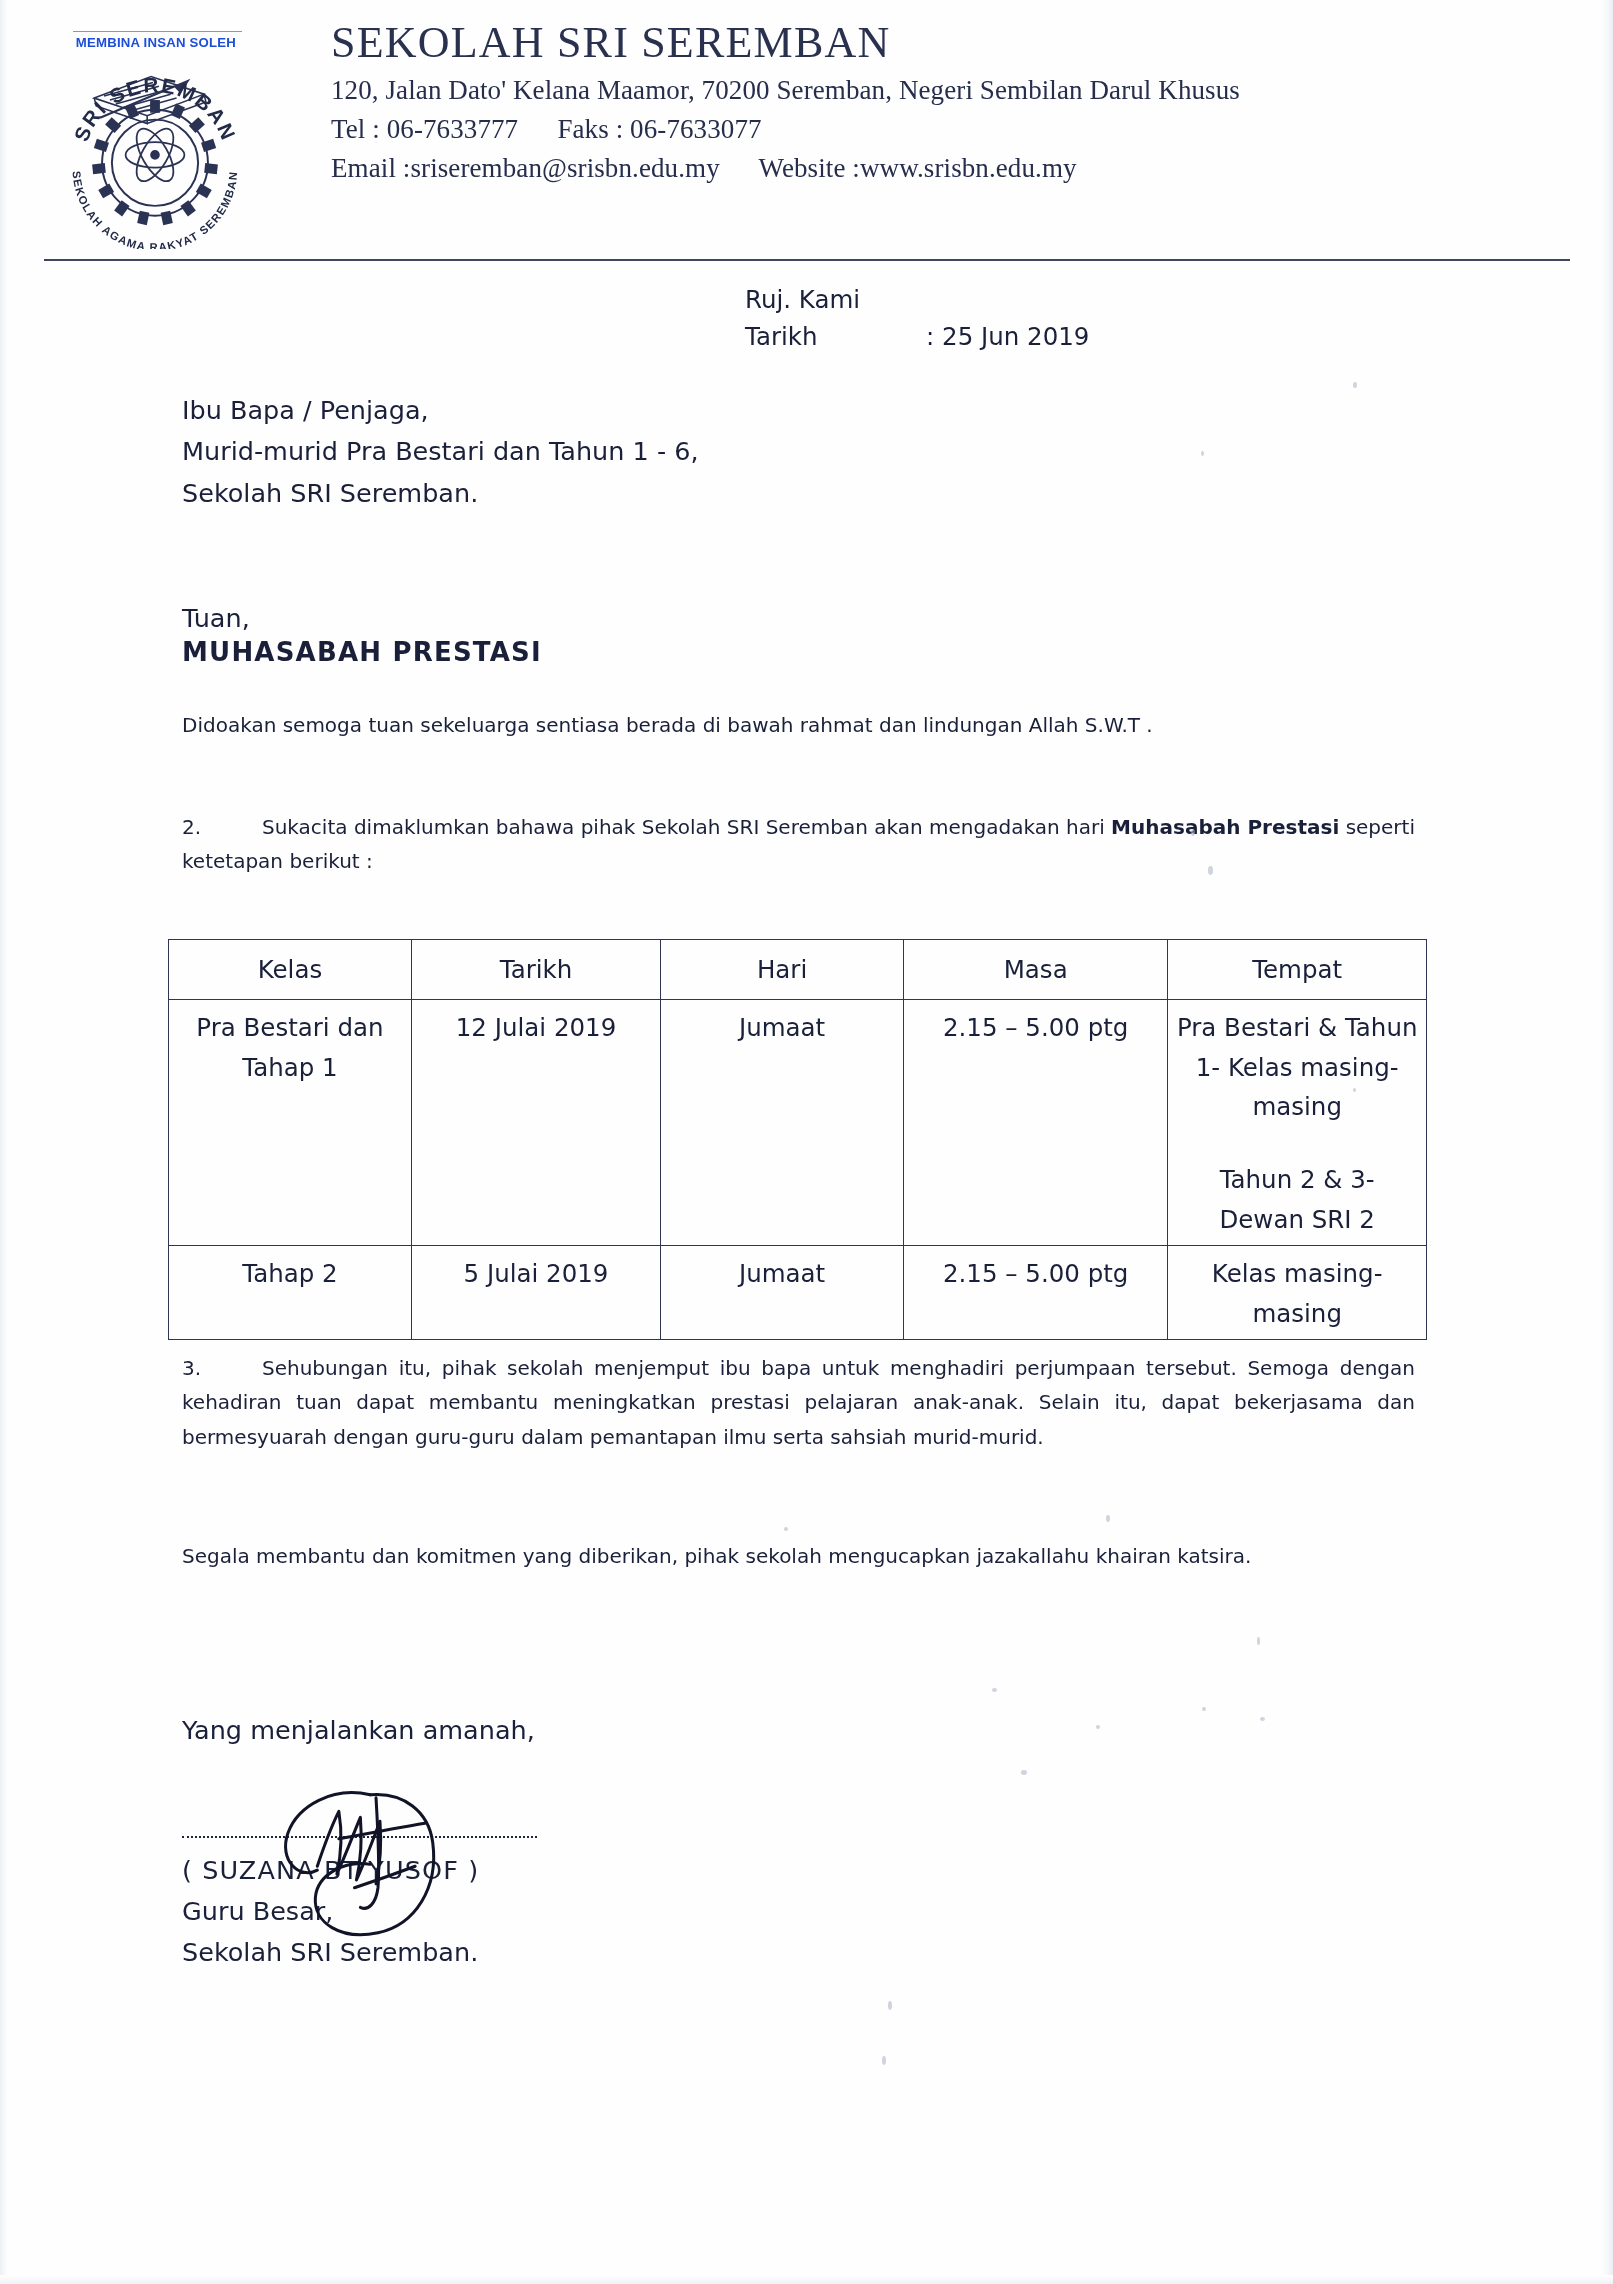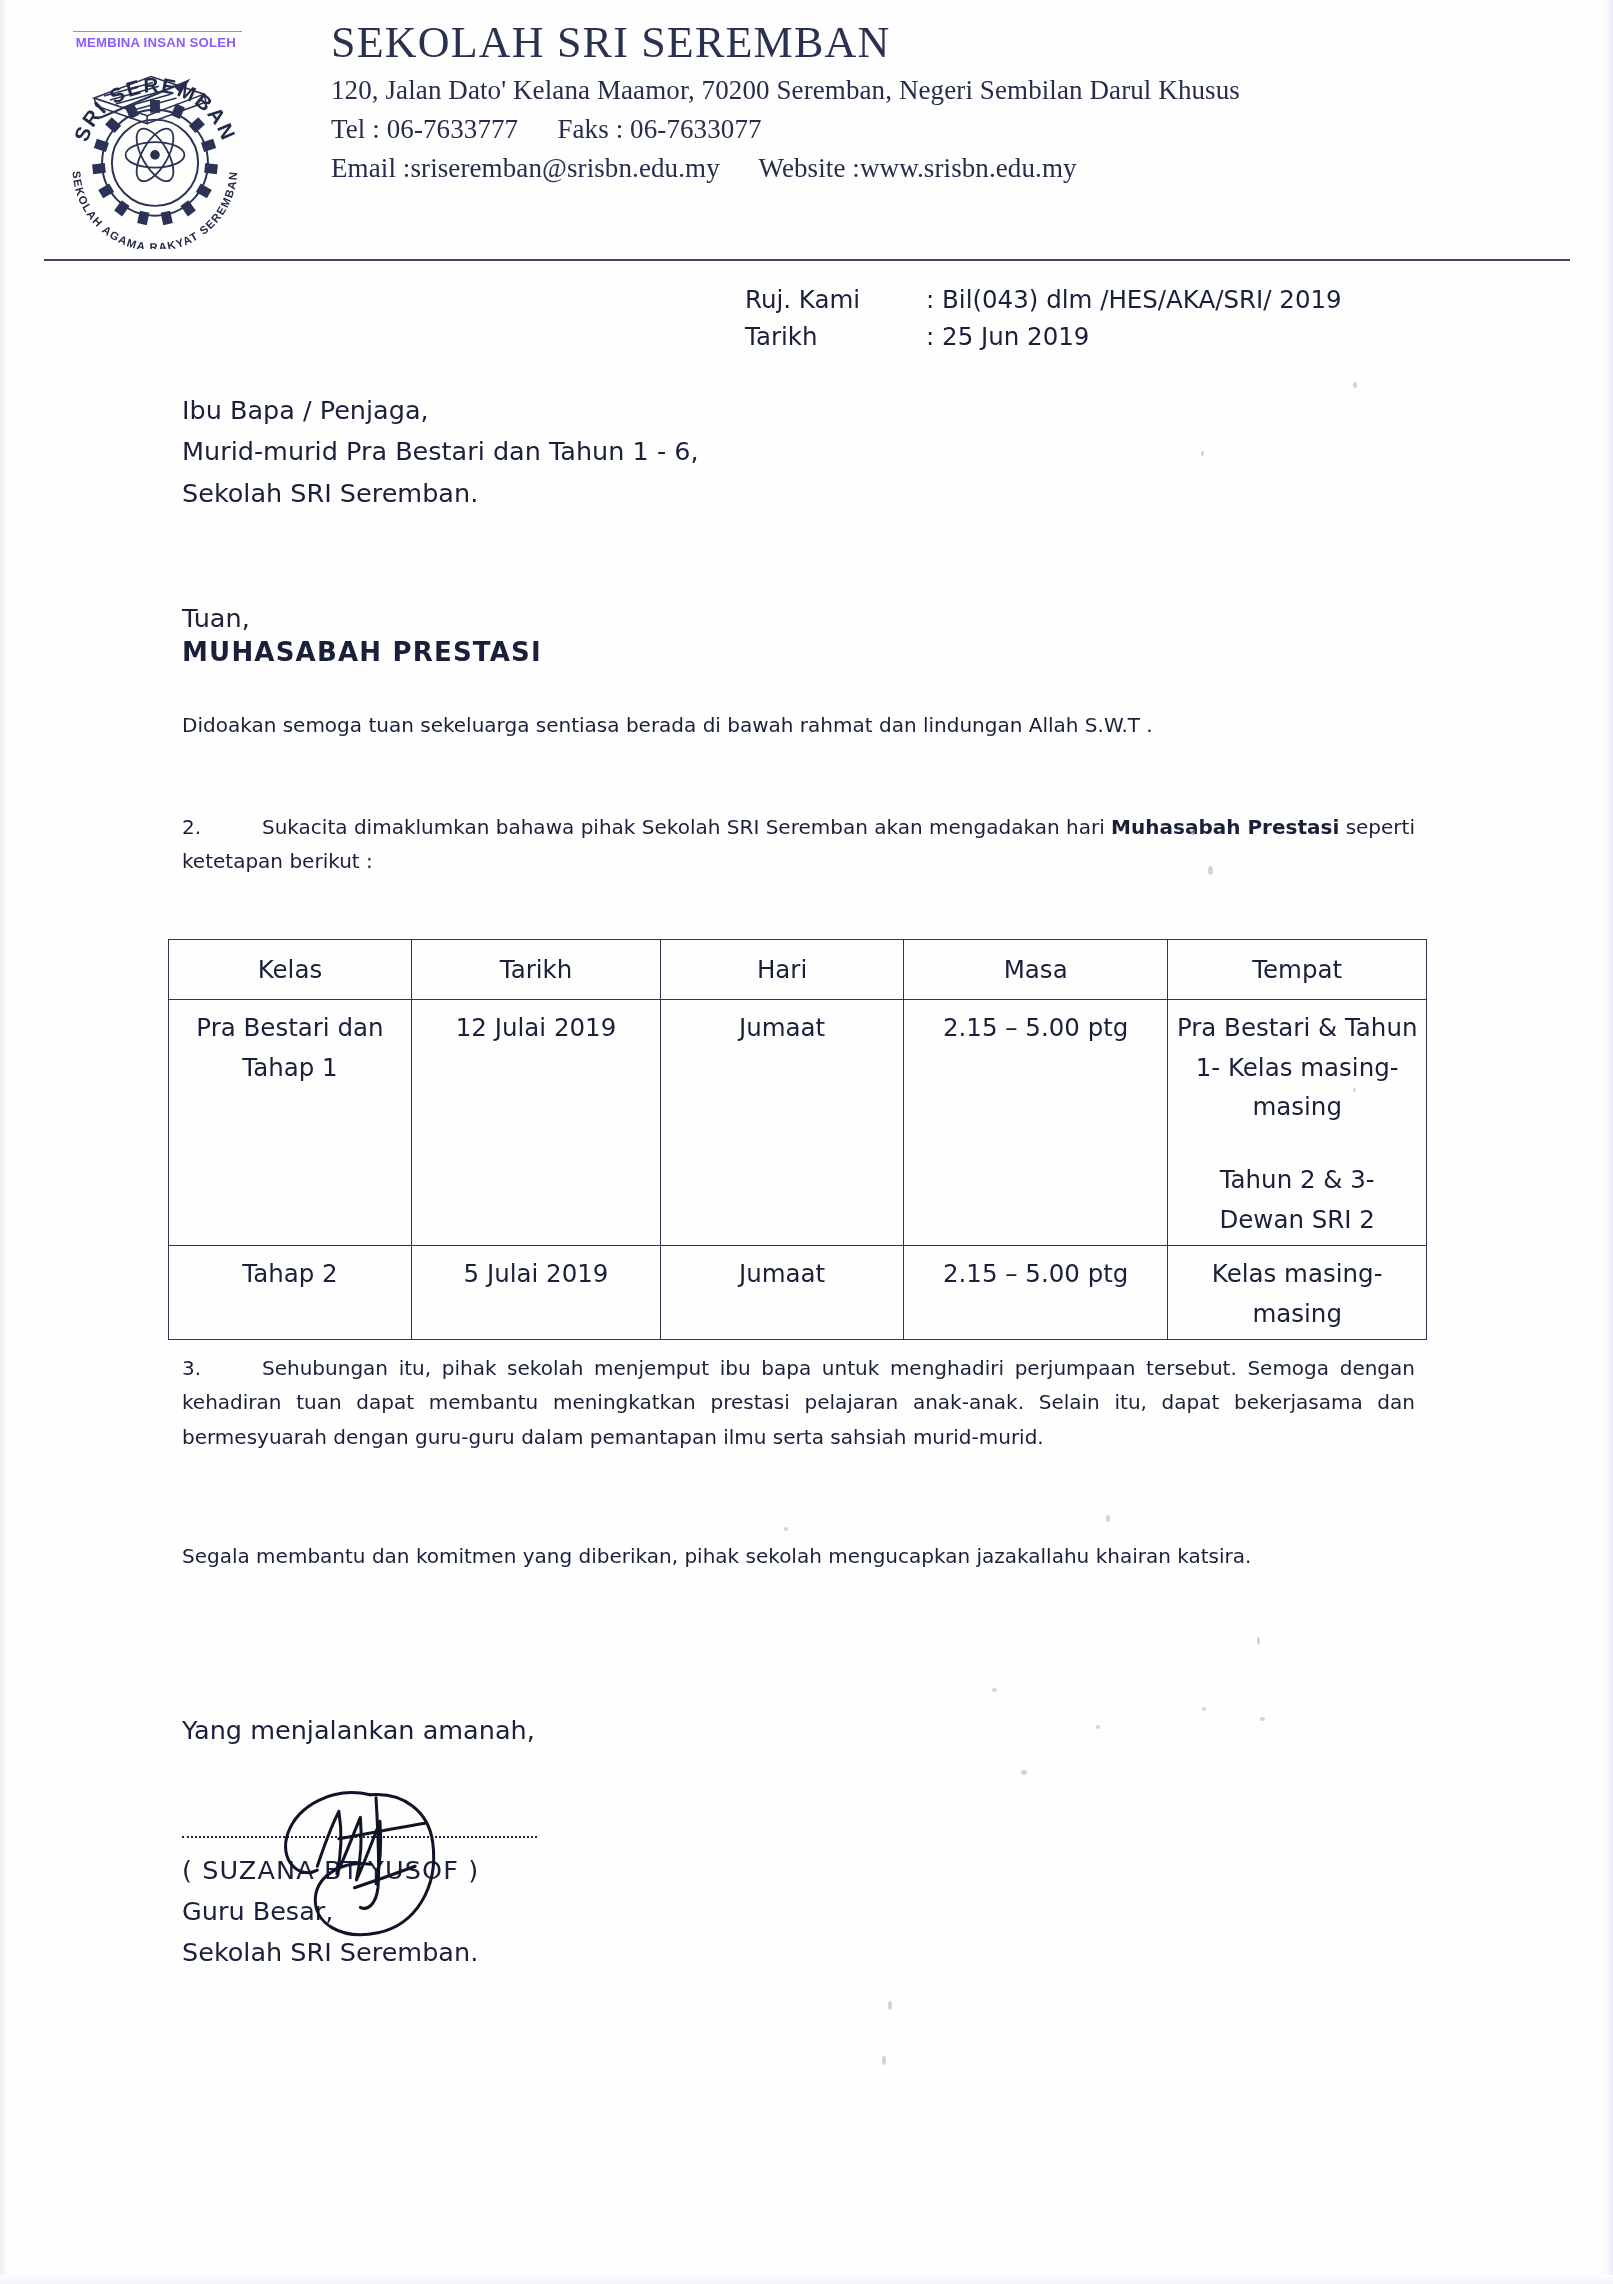--- a/index.html
+++ b/index.html
@@ -54,21 +54,21 @@
   .logo-motto {
     position: absolute;
     left: 5.9px;
     top: 9.8px;
     width: 186px;
     text-align: center;
     font-family: "Liberation Sans", sans-serif;
     font-size: 13.2px;
     font-weight: 700;
     letter-spacing: 0.2px;
-    color: #8b5cf6;
+    color: #1d4ed8;
     white-space: nowrap;
   }
   .logo-motto-rule {
     position: absolute;
     left: 15.7px;
     top: 5.9px;
     width: 169px;
     height: 1px;
     background: #8e96ad;
   }
@@ -352,21 +352,20 @@
     </div>
 
     <div class="header-rule"></div>
   </div>
 
   <div class="doc-body">
 
     <div class="ref-block">
       <div class="ref-row">
         <span class="ref-label">Ruj. Kami</span>
-        <span class="ref-value">: Bil(043) dlm /HES/AKA/SRI/ 2019</span>
       </div>
       <div class="ref-row">
         <span class="ref-label">Tarikh</span>
         <span class="ref-value">: 25 Jun 2019</span>
       </div>
     </div>
 
     <div class="addressee">
       <div>Ibu Bapa / Penjaga,</div>
       <div>Murid-murid Pra Bestari dan Tahun 1 - 6,</div>

